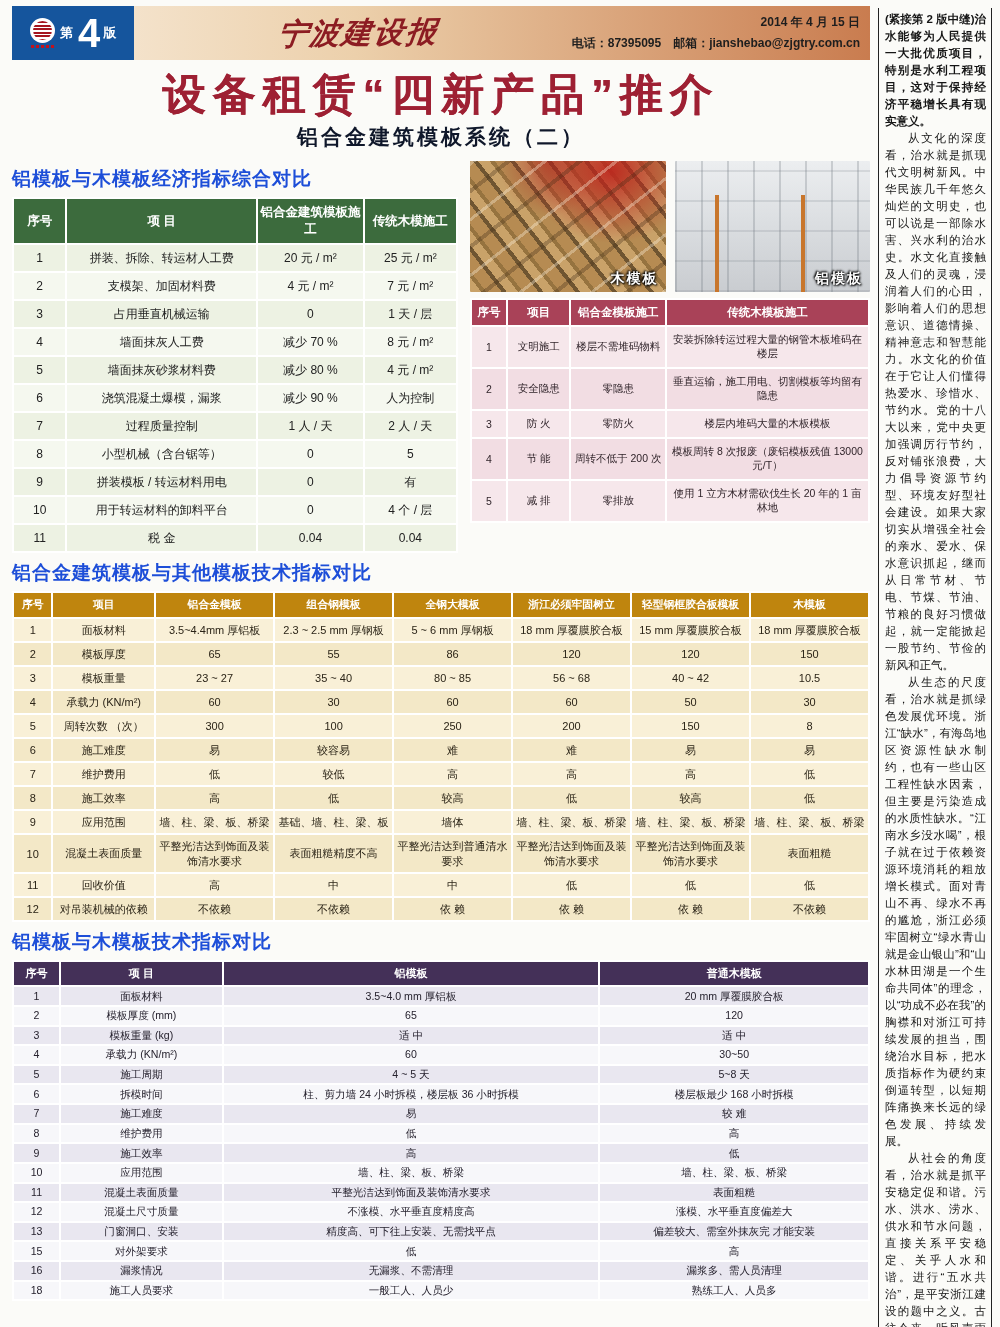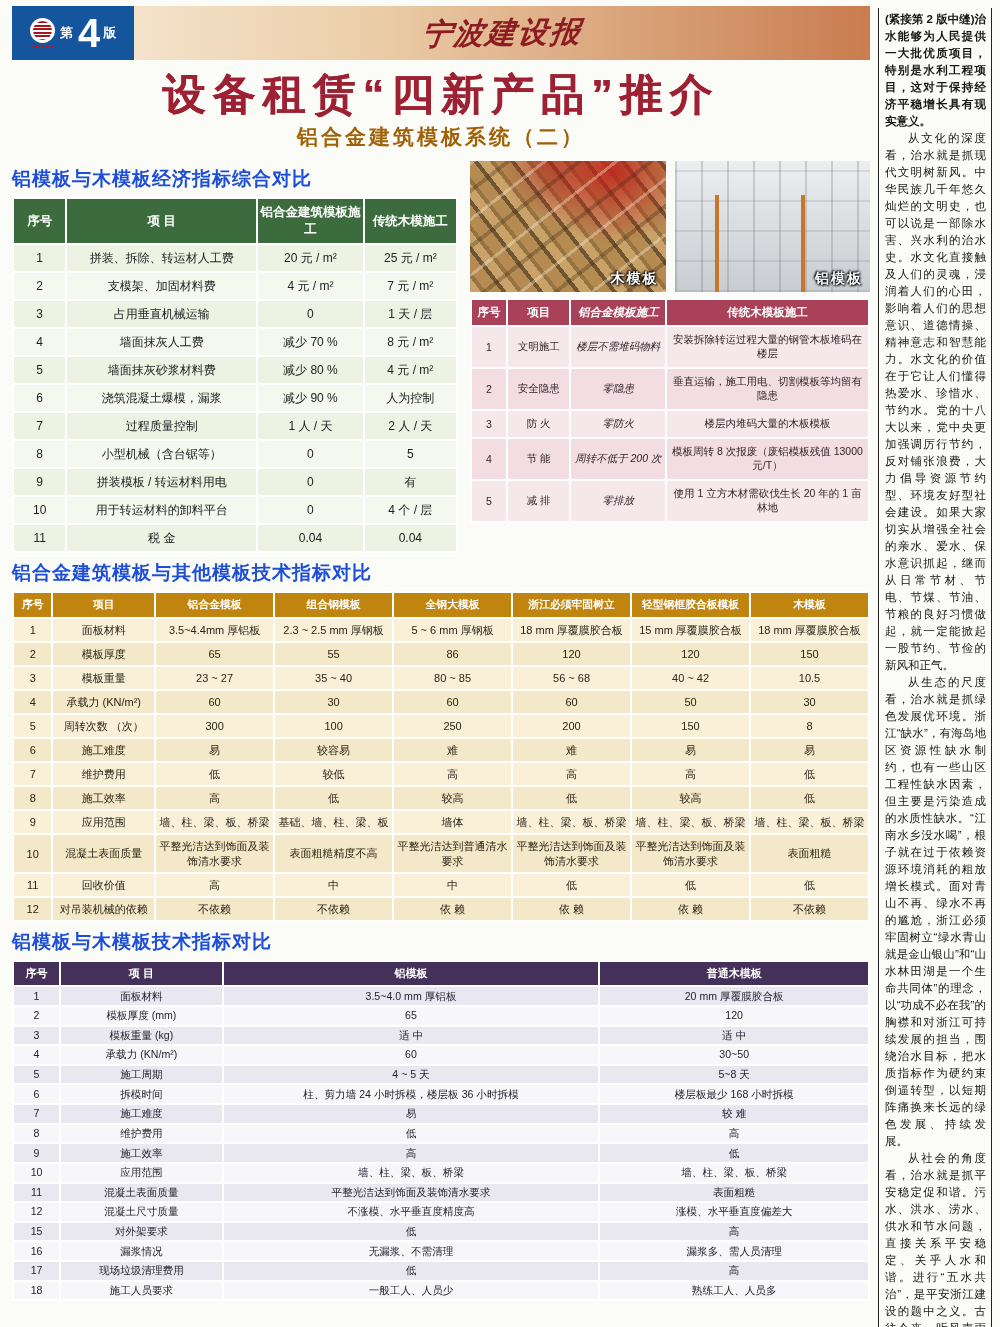--- a/index.html
+++ b/index.html
@@ -40,21 +40,21 @@
     width:288px; display:flex; flex-direction:column; justify-content:center; align-items:flex-end;
     padding:4px 10px; font-size:12px; font-weight:bold; color:#1e1e1e; gap:4px; white-space:nowrap;
   }
 
   
   .main-title {
     text-align:center; font-size:43px; font-weight:900; color:var(--title-color,#9e2033);
     letter-spacing:7px; margin:10px 0 2px; line-height:1.15;
     text-shadow:0.5px 0 currentColor;
   }
-  .subtitle { text-align:center; font-size:21px; font-weight:bold; letter-spacing:3px; margin:2px 0 8px; color:#a16207; }
+  .subtitle { text-align:center; font-size:21px; font-weight:bold; letter-spacing:3px; margin:2px 0 8px; color:#0f172a; }
   .section-title { font-size:19px; font-weight:900; margin:7px 0 5px; color:#1d4ed8; letter-spacing:1px; }
 
   
   .two-col { display:flex; gap:12px; align-items:flex-start; }
   .col-left { flex:0 0 446px; width:446px; }
   .col-right { flex:1; min-width:0; }
 
   
   .photos { display:flex; gap:9px; margin:2px 0 6px; }
   .photo { position:relative; flex:1; height:131px; overflow:hidden; border-radius:1px; }
@@ -94,21 +94,21 @@
   .t1 tr:nth-child(even) td { background:#f5f8ef; }
   .t1 th:nth-child(1), .t1 td:nth-child(1) { width:12%; }
   .t1 th:nth-child(2), .t1 td:nth-child(2) { width:43%; }
   .t1 th:nth-child(3), .t1 td:nth-child(3) { width:24%; }
 
   .t2 th { background:var(--t2-header,#a94258); font-size:11.5px; padding:5px 2px; }
   .t2 td { background:#f6e7eb; font-size:10.5px; padding:6px 2px; color:#30242a; }
   .t2 tr:nth-child(even) td { background:#f2dde3; }
   .t2 th:nth-child(1), .t2 td:nth-child(1) { width:9%; }
   .t2 th:nth-child(2), .t2 td:nth-child(2) { width:16%; }
-  .t2 th:nth-child(3), .t2 td:nth-child(3) { width:24%;font-style:italic; }
+  .t2 th:nth-child(3), .t2 td:nth-child(3) { width:24%; }
 
   .t3 th { background:var(--t3-header,#bf850e); font-size:10.8px; padding:5px 1px; }
   .t3 td { background:#f9f0d7; font-size:11px; padding:3.5px 2px; color:#2b2417; }
   .t3 tr:nth-child(even) td { background:#f3e8c7; }
   .t3 th:nth-child(1), .t3 td:nth-child(1) { width:4.6%; }
   .t3 th:nth-child(2), .t3 td:nth-child(2) { width:12%; }
 
   .t4 th { background:var(--t4-header,#443058); font-size:11px; padding:4px 2px; }
   .t4 td { background:#e9e7f0; font-size:10.6px; padding:2.2px 3px; color:#26222e; line-height:1.25; }
   .t4 tr:nth-child(even) td { background:#f7f7fa; }
@@ -147,20 +147,24 @@
               <i></i>
             </span>
         </span>
         <span class="badge-cn">第</span>
         <span class="badge-num">4</span>
         <span class="badge-cn">版</span>
       </div>
       <div class="masthead-wrap">
         <span class="masthead">宁波建设报</span>
       </div>
+      <div class="band-right">
+        <span>2014 年 4 月 15 日</span>
+        <span>电话：87395095　邮箱：jianshebao@zjgtry.com.cn</span>
+      </div>
     </div>
 
     <div class="main-title">设备租赁“四新产品”推介</div>
     <div class="subtitle">铝合金建筑模板系统（二）</div>
 
     <div class="two-col">
       <div class="col-left">
         <div class="section-title">铝模板与木模板经济指标综合对比</div>
         <table class="t1">
             <thead>
@@ -510,36 +514,36 @@
             <td>平整光洁达到饰面及装饰清水要求</td>
             <td>表面粗糙</td>
           </tr>
           <tr>
             <td>12</td>
             <td>混凝土尺寸质量</td>
             <td>不涨模、水平垂直度精度高</td>
             <td>涨模、水平垂直度偏差大</td>
           </tr>
           <tr>
+            <td>13</td>
+            <td>门窗洞口、安装</td>
+            <td>精度高、可下往上安装、无需找平点</td>
+            <td>偏差较大、需室外抹灰完 才能安装</td>
+          </tr>
+          <tr>
             <td>15</td>
             <td>对外架要求</td>
             <td>低</td>
             <td>高</td>
           </tr>
           <tr>
             <td>16</td>
             <td>漏浆情况</td>
             <td>无漏浆、不需清理</td>
             <td>漏浆多、需人员清理</td>
-          </tr>
-          <tr>
-            <td>17</td>
-            <td>现场垃圾清理费用</td>
-            <td>低</td>
-            <td>高</td>
           </tr>
           <tr>
             <td>18</td>
             <td>施工人员要求</td>
             <td>一般工人、人员少</td>
             <td>熟练工人、人员多</td>
           </tr>
         </tbody>
       </table>
 

